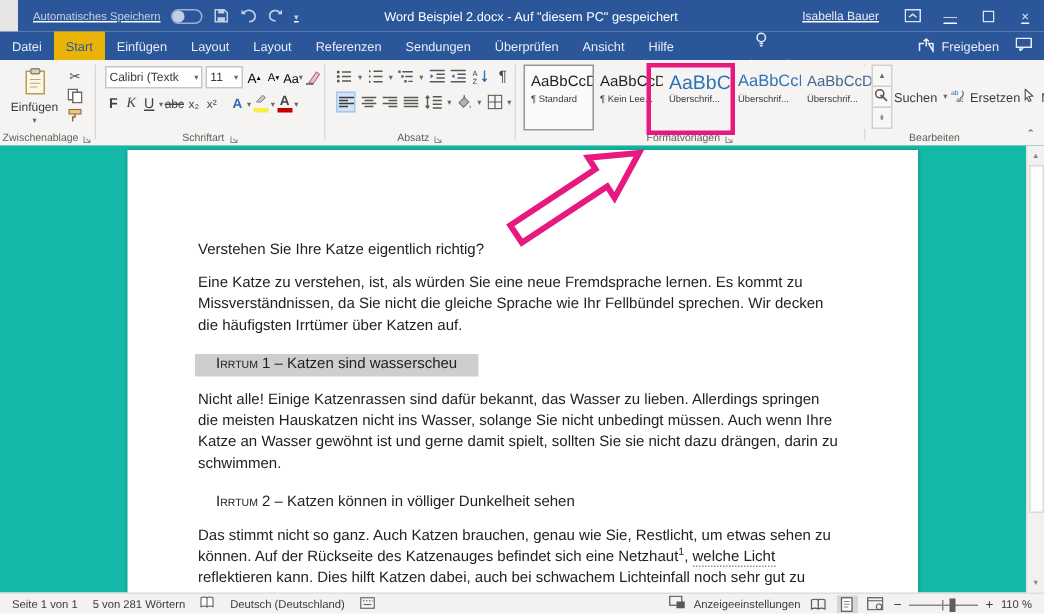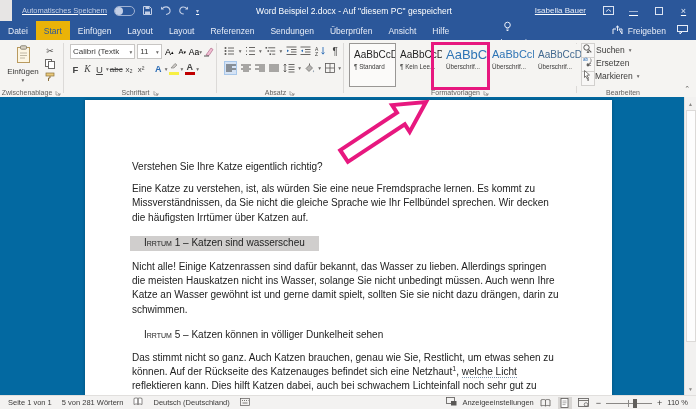--- a/index.html
+++ b/index.html
@@ -76,26 +76,26 @@
   .s-body{font-size:10px;color:#1f1f1f;}
   .s-h1{font-size:13px;color:#2e74b5;}
   .s-h2{font-size:11px;color:#2e74b5;}
   .s-h3{font-size:10px;color:#41688f;}
   .sname{font-size:6.3px;color:#3b3a39;white-space:nowrap;overflow:hidden;}
   .gscroll{display:flex;flex-direction:column;margin-left:2px;margin-top:1px;}
   .gsbtn{width:12px;height:13px;border:1px solid #d2d0ce;background:#f8f7f6;display:flex;
          align-items:center;justify-content:center;font-size:5px;color:#6a6866;margin-top:-1px;}
 
   
-  .g-edit .gbody{display:flex;flex-direction:column;gap:2px;padding-left:6px;padding-top:4px;}
+  .g-edit .gbody{display:flex;flex-direction:row;gap:2px;padding-left:6px;padding-top:4px;}
   .editrow{display:flex;align-items:center;gap:4px;font-size:8.5px;color:#3b3a39;}
   .collapse{margin-left:auto;display:flex;align-items:flex-end;padding:0 6px 4px 0;color:#605e5c;font-size:7px;}
 
   
-  .docarea{position:absolute;top:97px;left:0;right:0;height:299px;background:#0369a1;overflow:hidden;}
+  .docarea{position:absolute;top:97px;left:0;right:0;height:299px;background:#14b8a6;overflow:hidden;}
   .page{position:absolute;left:85px;top:3px;width:527px;height:340px;background:#fff;
         box-shadow:0 0 3px rgba(0,0,0,.25);padding:60px 50px 0 47px;box-sizing:border-box;
         font-size:10px;line-height:14.2px;color:#222;}
   .page p{margin:0 0 9px 0;}
   .doc-h{margin:0 0 8px 0;}
   .sc{font-variant:small-caps;padding-left:12px;}
   .hl{background:#d0cecd;display:inline-block;padding:0 14px 1px 2px;margin-left:-2px;}
   .gram{border-bottom:1px dotted #7d95ac;}
   sup{font-size:7px;line-height:0;}
 
@@ -504,21 +504,21 @@
   <svg class="anno-arrow" width="96" height="70" viewBox="0 0 96 70">
     <polygon points="90,6 73.7,35.9 68.8,28.3 11.9,65.8 4.2,54.2 61.0,16.7 56.1,9.1" fill="none" stroke="#e7187f" stroke-width="4" stroke-linejoin="miter"></polygon>
   </svg>
 
   <div class="docarea">
     <div class="page">
       <p class="doc-h" style="margin-bottom:8px;">Verstehen Sie Ihre Katze eigentlich richtig?</p>
       <p>Eine Katze zu verstehen, ist, als würden Sie eine neue Fremdsprache lernen.  Es kommt zu Missverständnissen, da Sie nicht die gleiche Sprache wie Ihr Fellbündel sprechen. Wir decken die häufigsten Irrtümer über Katzen auf.</p>
       <p class="doc-h" style="margin-top:11px;"><span class="hl"><span class="sc">Irrtum</span><span> 1 – Katzen sind wasserscheu</span></span></p>
       <p>Nicht alle! Einige Katzenrassen sind dafür bekannt, das Wasser zu lieben. Allerdings springen die meisten Hauskatzen nicht ins Wasser, solange Sie nicht unbedingt müssen. Auch wenn Ihre Katze an Wasser gewöhnt ist und gerne damit spielt, sollten Sie sie nicht dazu drängen, darin zu schwimmen.</p>
-      <p class="doc-h" style="margin-top:11px;margin-bottom:9px;"><span class="sc">Irrtum</span><span> 5 – Katzen können in völliger Dunkelheit sehen</span></p>
+      <p class="doc-h" style="margin-top:11px;margin-bottom:9px;"><span class="sc">Irrtum</span><span> 2 – Katzen können in völliger Dunkelheit sehen</span></p>
       <p style="margin-bottom:4px;"><span>Das stimmt nicht so ganz. Auch Katzen brauchen, genau wie Sie, Restlicht, um etwas sehen zu können. Auf der Rückseite des Katzenauges befindet sich eine Netzhaut</span><sup>1</sup><span>, </span><span class="gram">welche Licht</span><span> reflektieren kann. Dies hilft Katzen dabei, auch bei schwachem Lichteinfall noch sehr gut zu sehen. Doch ist kein Licht vorhanden, hilft auch die Netzhaut nicht.</span></p>
 
     </div>
     <div class="vscroll">
       <div class="vs-up">▲</div>
       <div class="vs-thumb"></div>
       <div class="vs-down">▼</div>
     </div>
   </div>
 

